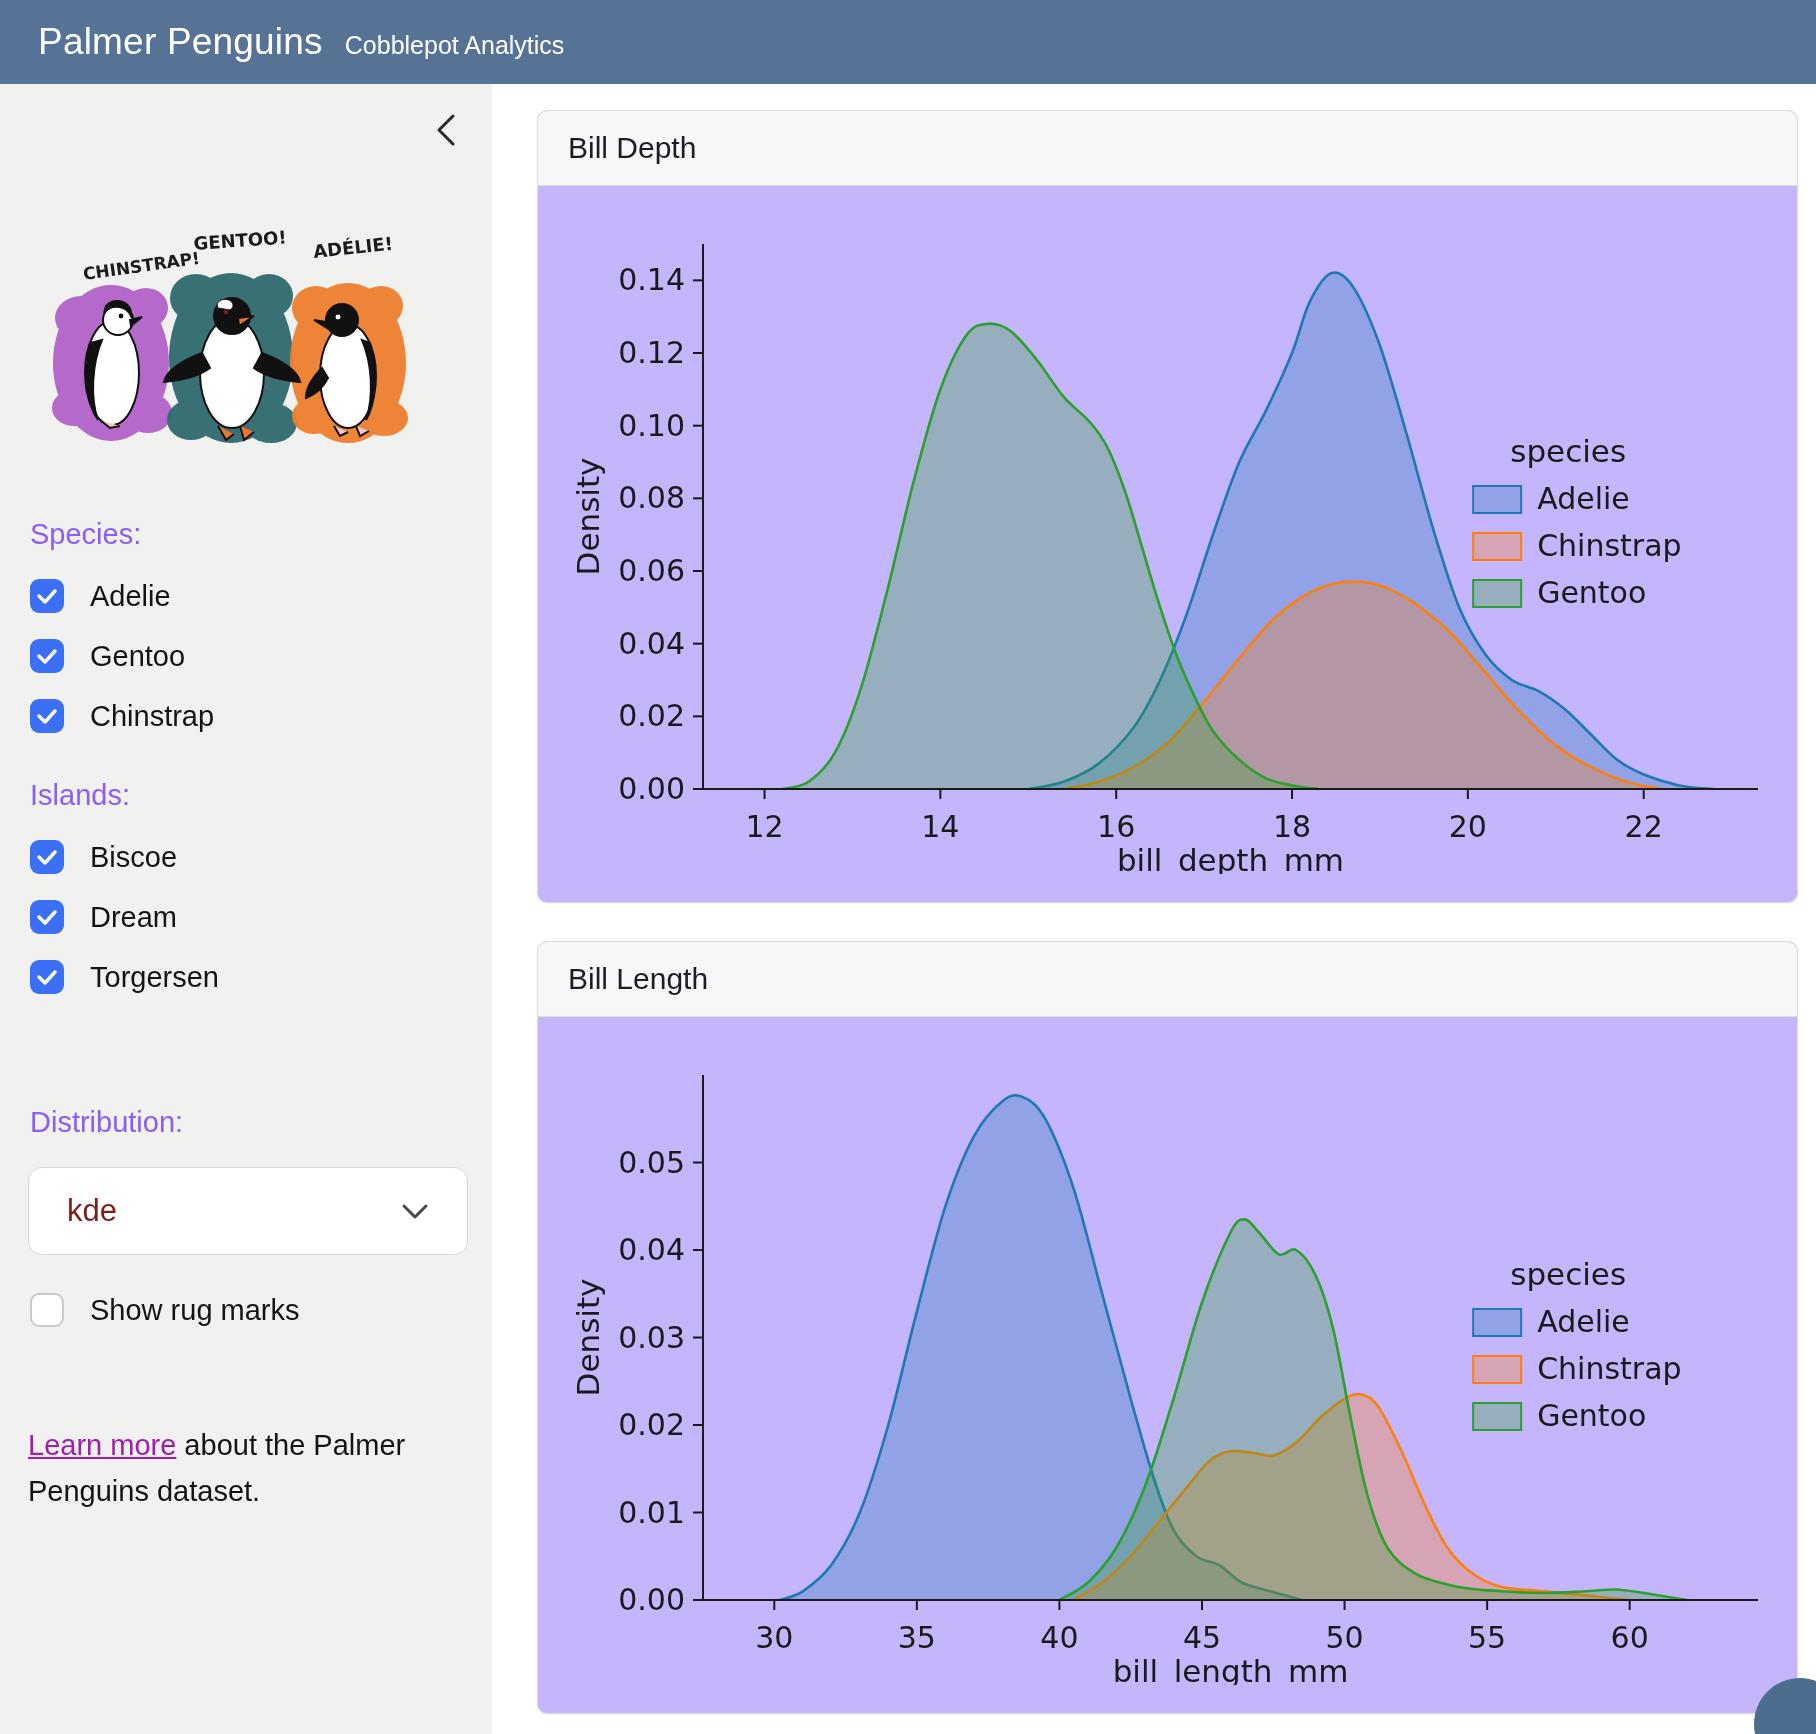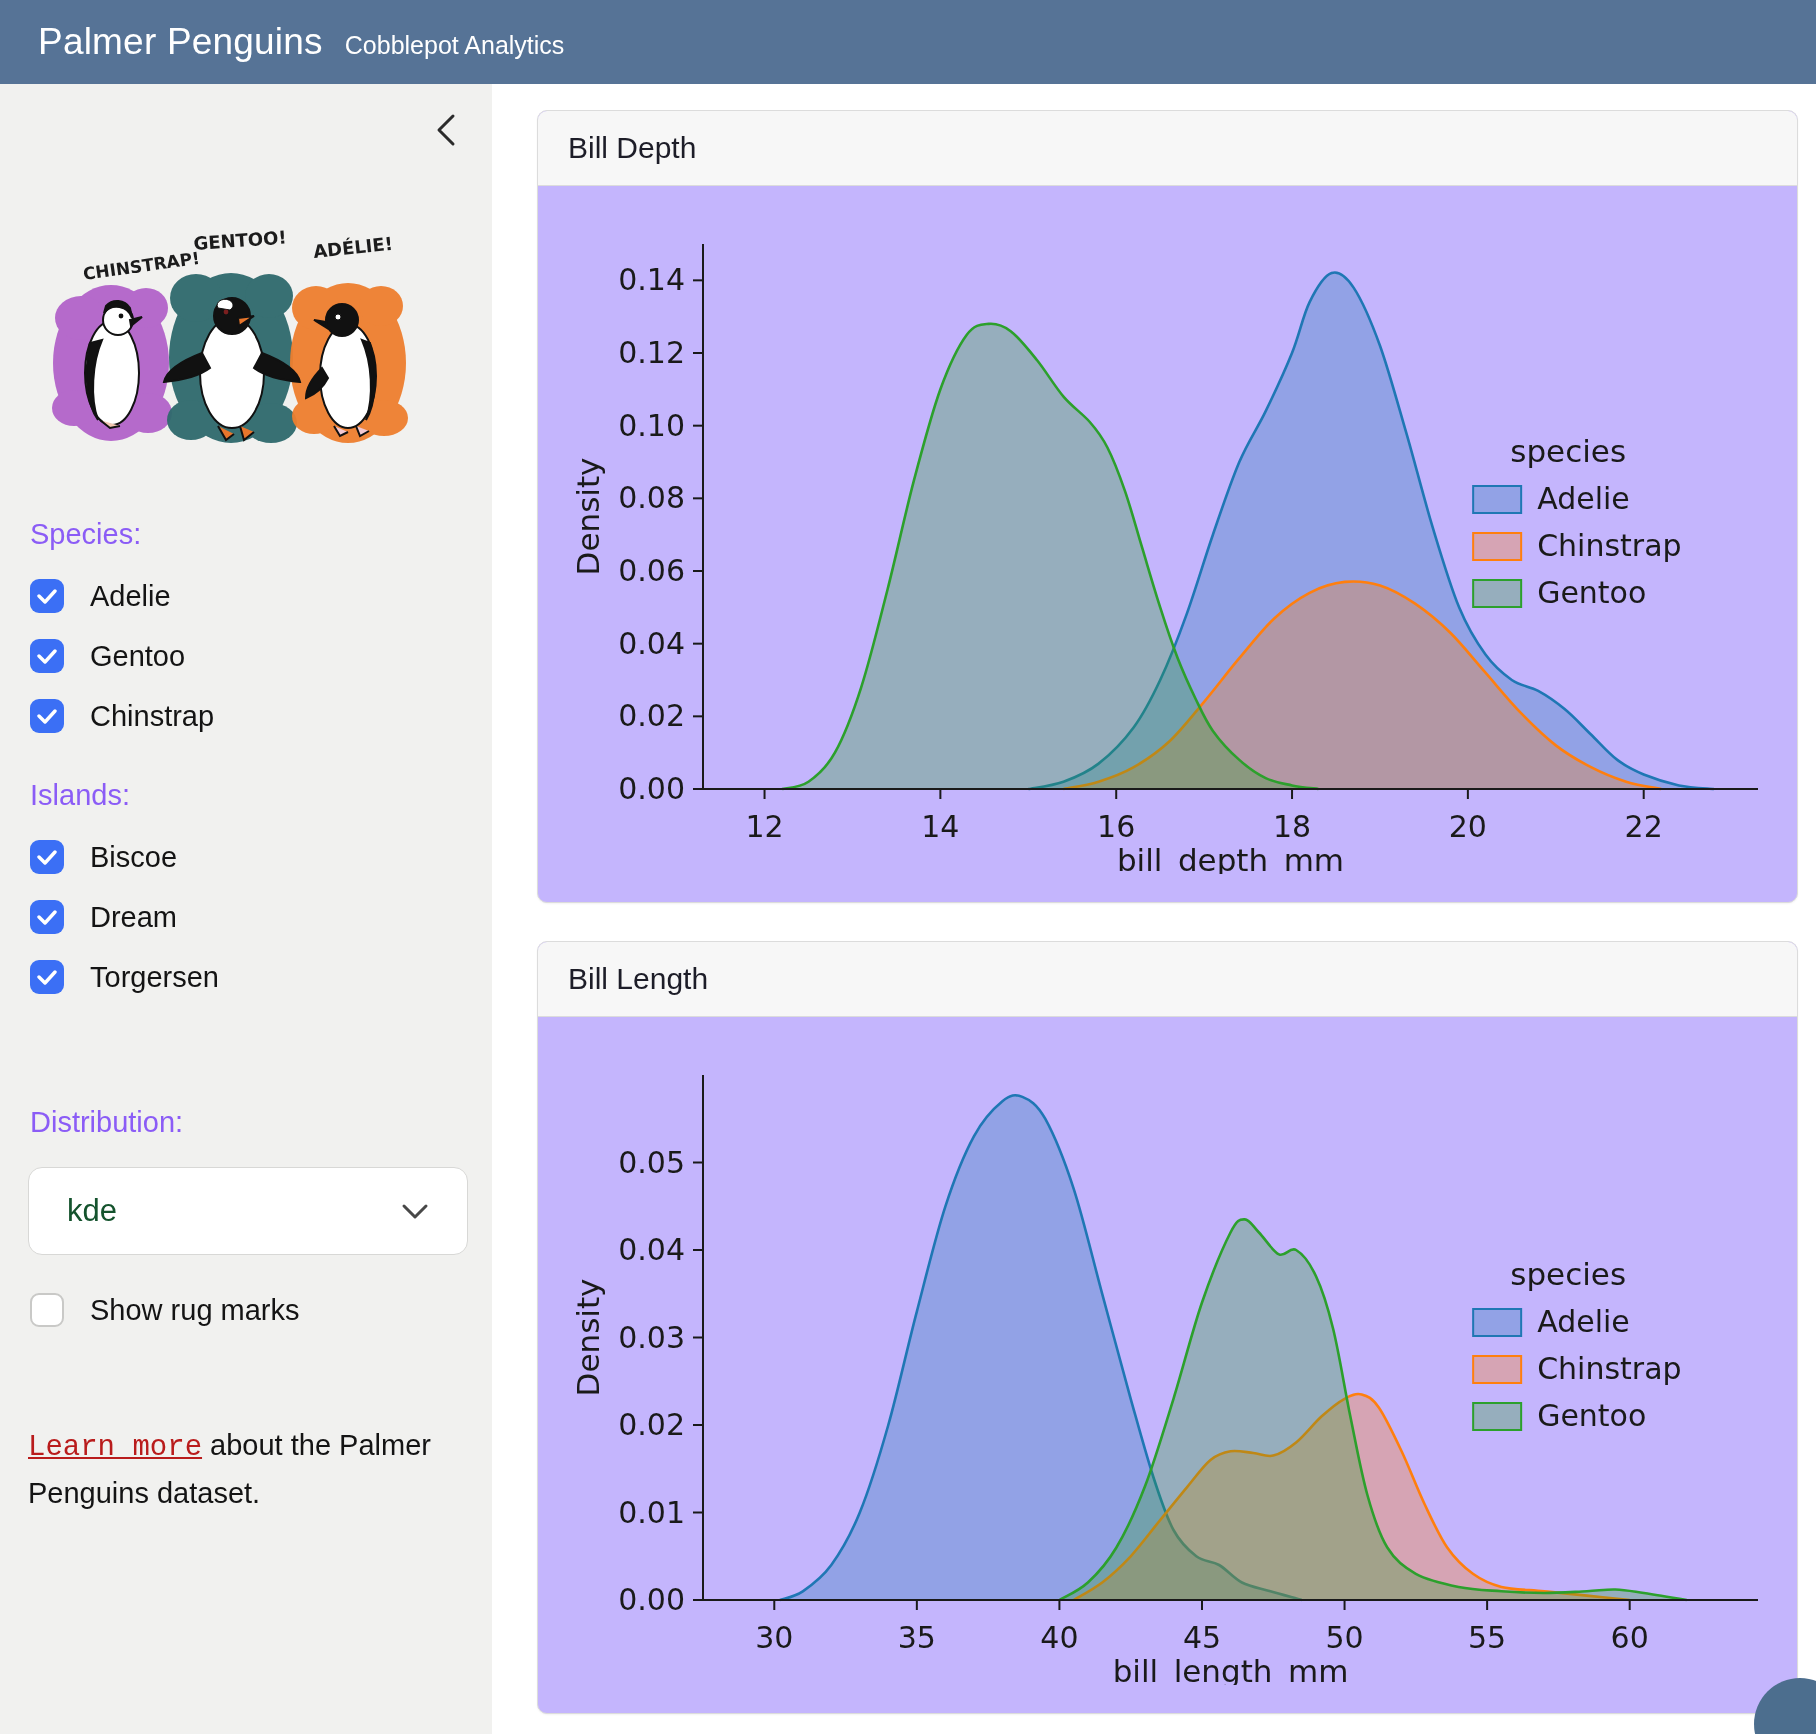--- a/index.html
+++ b/index.html
@@ -21,25 +21,25 @@
   .side-heading { font-size:29px; color:#8b5cf6; margin:46px 0 28px 4px; }
   .check-row { display:flex; align-items:center; gap:26px; margin:0 0 26px 4px; }
   .checkbox { width:34px; height:34px; border-radius:9px; background:#3b6ff5;
     display:flex; align-items:center; justify-content:center; flex:0 0 34px; }
   .checkbox svg { display:block; }
   .checkbox.unchecked { background:#ffffff; border:2px solid #c9c9c7; }
   .check-label { font-size:29px; color:#141414; }
   .select-box { margin:26px 0 0 2px; width:440px; height:88px; background:#fff;
     border:1px solid #d8d8d6; border-radius:14px; display:flex; align-items:center;
     justify-content:space-between; padding:0 38px; cursor:pointer; }
-  .select-box .value { font-size:31px; color:#14532d; }
+  .select-box .value { font-size:31px; color:#7f1d1d; }
   .rug-row { margin-top:38px; }
   .learn-more { margin:96px 0 0 2px; font-size:29px; color:#141414; line-height:1.58;
     width:436px; }
-  .learn-more a { color:#b91c1c; text-decoration:underline; cursor:pointer;font-family:Liberation Mono, monospace; }
+  .learn-more a { color:#a21caf; text-decoration:underline; cursor:pointer; }
 
   
   .main { margin-left:492px; padding:26px 18px 0 45px; }
   .card { background:#c4b5fd; border:1px solid #dcdcdc; border-radius:10px;
     box-shadow:0 1px 2px rgba(0,0,0,.05); margin-bottom:38px; overflow:hidden; }
   .card-header { background:#f7f7f7; border-bottom:1px solid #dcdcdc;
     padding:20px 30px; font-size:30px; color:#1d1d28; }
   .card-body { display:flex; justify-content:center; padding:28px 10px 28px 10px; }
 
   .corner-indicator { position:fixed; right:-30px; bottom:-36px; width:92px; height:92px;

